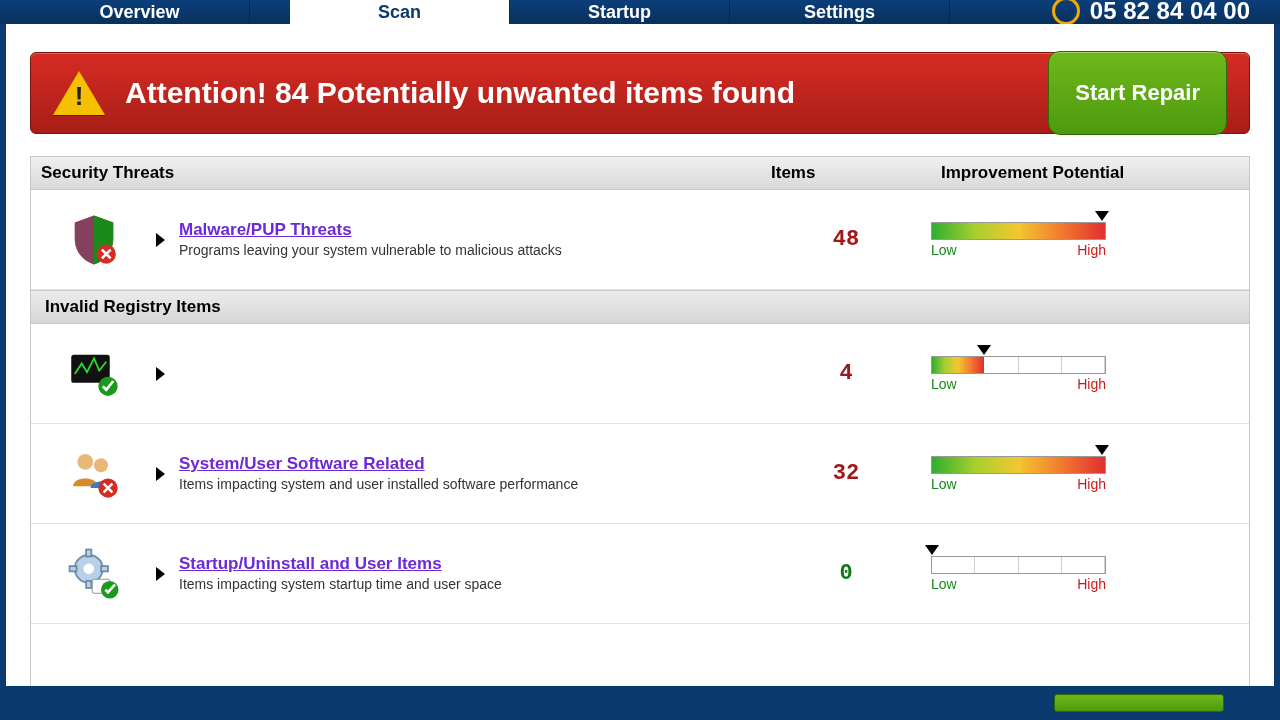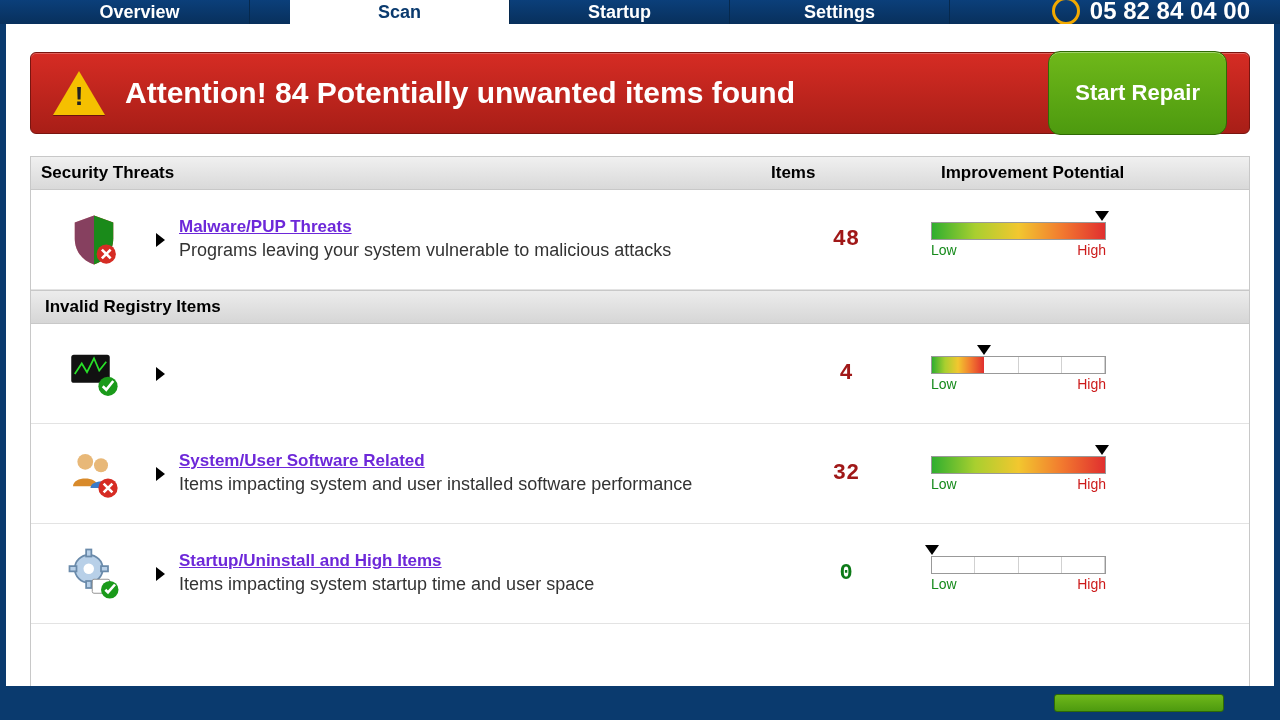--- a/index.html
+++ b/index.html
@@ -148,21 +148,21 @@
   padding-right: 30px;
 }
 .expand-arrow {
   width: 0; height: 0;
   border-top: 7px solid transparent;
   border-bottom: 7px solid transparent;
   border-left: 9px solid #000;
   flex-shrink: 0;
 }
 .row-title { color: #6d28d9; font-weight: 700; font-size: 17px; text-decoration: underline; cursor: pointer; display: block; }
-.row-sub { color: #333; font-size: 18px; line-height: 1.25; margin-top: 2px; }
+.row-sub { color: #333; font-size: 14px; line-height: 1.25; margin-top: 2px; }
 .row-count { color: #a01818; font-weight: 700; font-size: 22px; text-align: center; font-family: Liberation Mono, monospace; }
 .row-count.zero { color: #0d7a18; }
 .meter-wrap { padding-right: 40px; }
 .meter {
   width: 175px; height: 18px;
   border: 1px solid #999;
   display: flex;
   position: relative;
   background: #fff;
 }
@@ -341,21 +341,21 @@
               <rect x="40" y="23" width="8" height="6"></rect>
             </g>
             <rect x="30" y="38" width="20" height="16" rx="2" fill="#fff" stroke="#888"></rect>
             <circle cx="50" cy="50" r="10" fill="#1a9a1a"></circle>
             <path d="M45 50 L48 53 L56 44" stroke="#fff" stroke-width="3" fill="none"></path>
           </svg>
         </div>
         <div class="row-text">
           <div class="expand-arrow"></div>
           <div>
-            <a class="row-title">Startup/Uninstall and High Items</a>
+            <a class="row-title">Startup/Uninstall and User Items</a>
             <div class="row-sub">Items impacting system startup time and user space</div>
           </div>
         </div>
         <div class="row-count zero">0</div>
         <div class="meter-wrap">
           <div class="meter">
             <div class="seg"></div>
             <div class="seg"></div>
             <div class="seg"></div>
             <div class="seg"></div>

